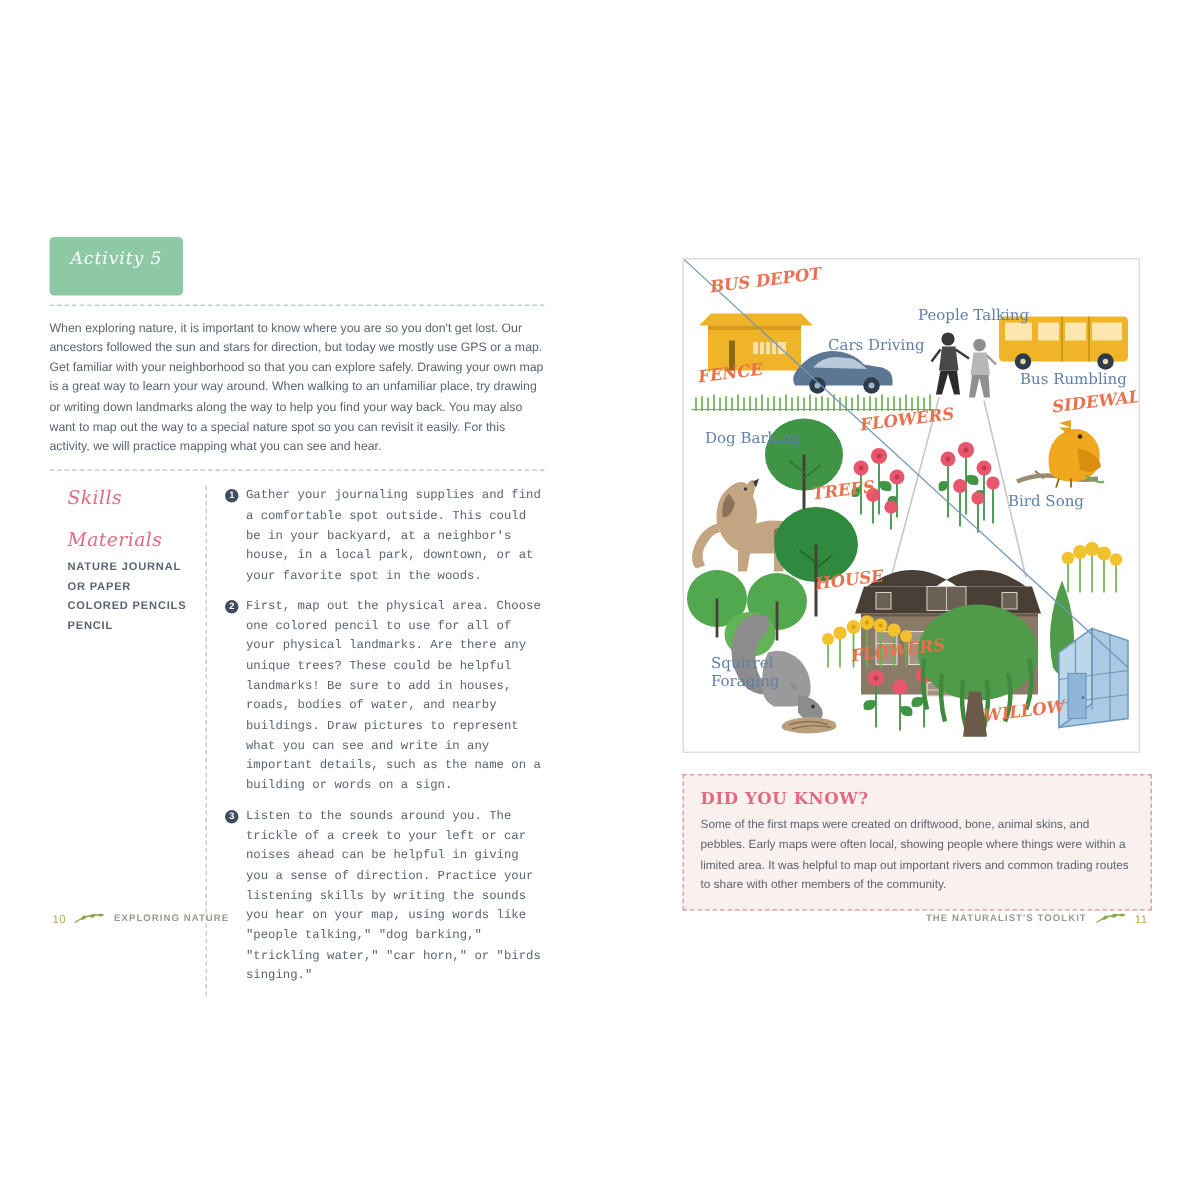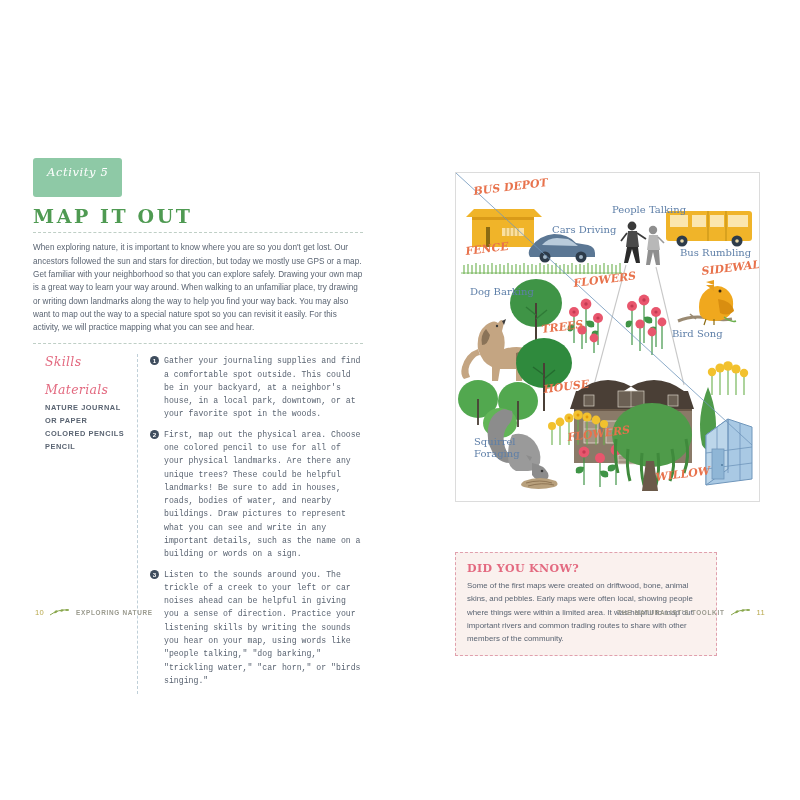--- a/index.html
+++ b/index.html
@@ -153,25 +153,24 @@
     border: 1px solid #dcdcdc;
     background: #ffffff;
     overflow: hidden;
   }
   .illus-frame svg { display: block; }
 
   
   .dyk {
     position: absolute;
     left: 455px; top: 516px;
-    width: 262px;
+    width: 313px;
     border: 1px dashed #e0a0ad;
     background: #faf1ee;
     padding: 9px 11px 10px 11px;
-    margin-top: 36px;
   }
   .dyk-title {
     color: #e36a80;
     font-family: "DejaVu Serif", serif;
     font-size: 11px;
     font-weight: bold;
     letter-spacing: 0.4px;
     margin-bottom: 4px;
   }
   .dyk-body {
@@ -182,21 +181,20 @@
 </style>
 </head>
 <body>
 
 <div id="page">
 
   <div class="left-col">
 
     <div class="activity-badge">Activity 5</div>
 
-    <div class="activity-title">MAP IT OUT</div>
 
     <div class="dash-rule"></div>
 
     <div class="intro">When exploring nature, it is important to know where you are so you don't get lost. Our ancestors followed the sun and stars for direction, but today we mostly use GPS or a map. Get familiar with your neighborhood so that you can explore safely. Drawing your own map is a great way to learn your way around. When walking to an unfamiliar place, try drawing or writing down landmarks along the way to help you find your way back. You may also want to map out the way to a special nature spot so you can revisit it easily. For this activity, we will practice mapping what you can see and hear.</div>
 
     <div class="dash-rule2"></div>
 
     <div class="two-col">
 
       <div class="col-skills">

